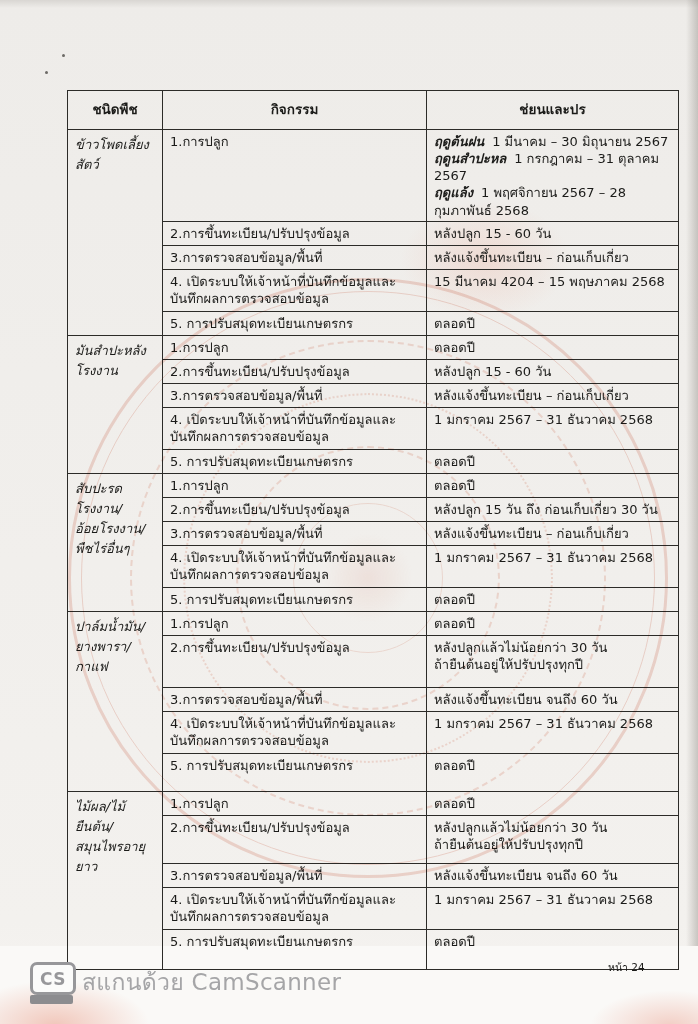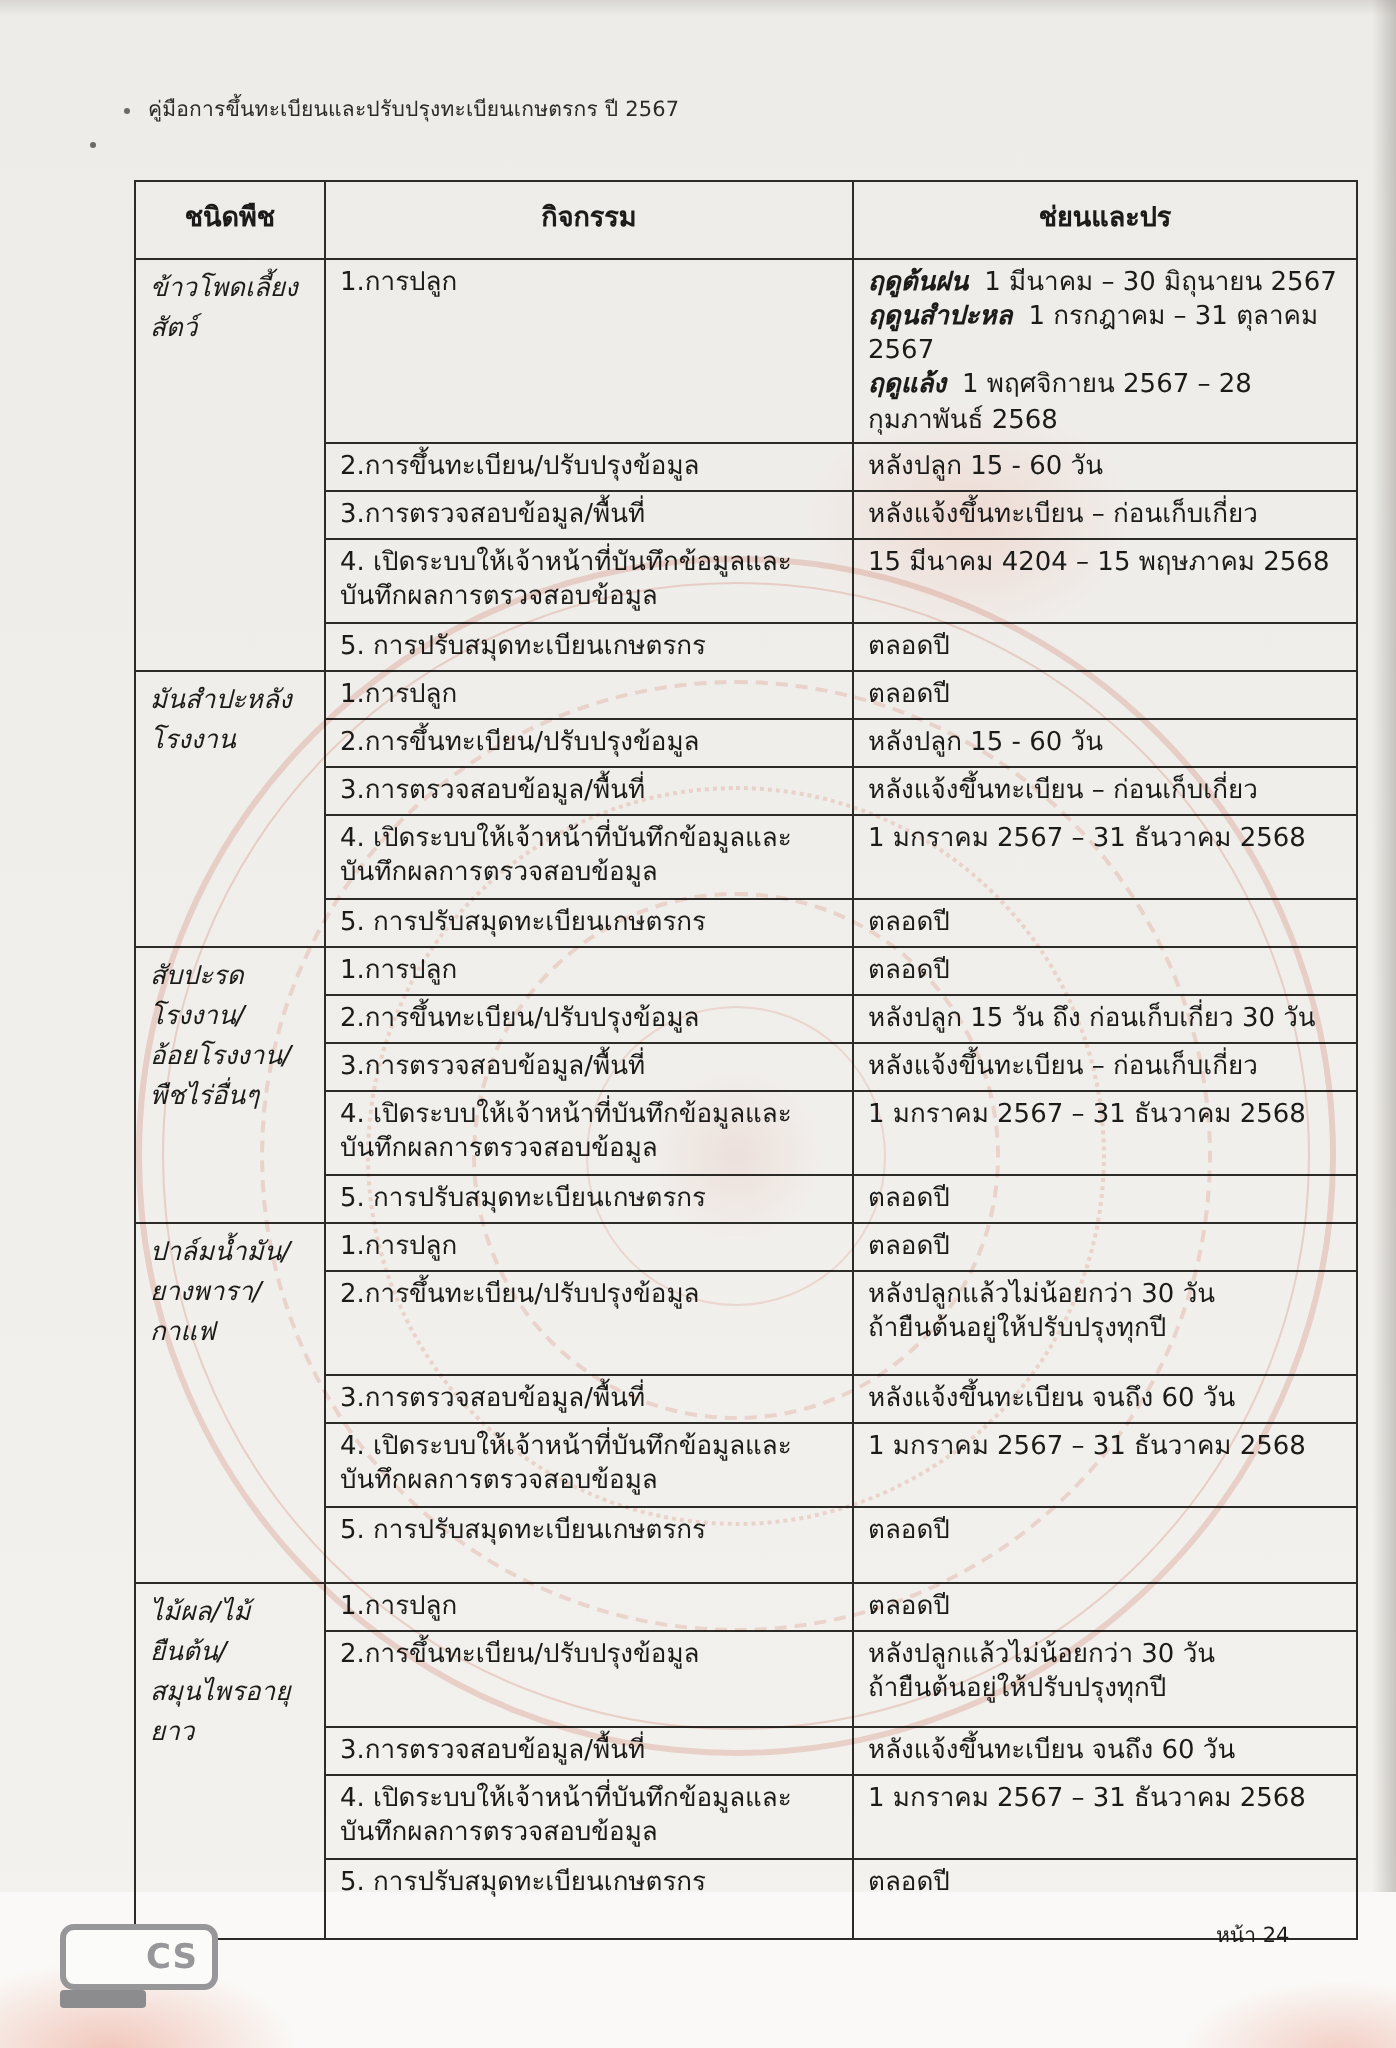--- a/index.html
+++ b/index.html
@@ -89,21 +89,20 @@
     position:absolute; left:608px; top:959px;
     font-size:10.5px; font-weight:normal; color:#1c1c1a; z-index:6;
   }
 
   .cs-badge {
     position:absolute; left:30px; top:962px; width:40px; height:27px;
     border:3.5px solid #97979a; border-radius:7px; background:#fbfbfa;
     display:flex; align-items:center; justify-content:center;
     font-size:17px; font-weight:bold; color:#97979a; z-index:6;
     letter-spacing:.5px;
-    padding-left:33px;
   }
   .cs-base {
     position:absolute; left:30px; top:995px; width:43px; height:9px;
     background:#8c8c8f; border-radius:2px; z-index:6;
   }
   .cs-text {
     position:absolute; left:82px; top:964px;
     font-size:23px; color:#a5a5a7; z-index:6; letter-spacing:.3px;
   }
 </style>
@@ -112,21 +111,20 @@
 
 <div class="page">
 
   <div class="edge-top"></div>
   <div class="edge-right"></div>
   <div class="blob blob-top"></div>
 
   <div class="speck speck1"></div>
   <div class="speck speck2"></div>
 
-  <div class="doc-header">คู่มือการขึ้นทะเบียนและปรับปรุงทะเบียนเกษตรกร ปี 2567</div>
 
   <table class="sched">
     <colgroup>
         <col class="c1">
         <col class="c2">
         <col class="c3">
       </colgroup>
 
     <tbody>
         <tr>
@@ -383,14 +381,15 @@
   </div>
 
   <div class="bottom-strip"></div>
   <div class="blob blob-bl"></div>
   <div class="blob blob-br"></div>
 
   <div class="page-number">หน้า 24</div>
 
   <div class="cs-badge">CS</div>
   <div class="cs-base"></div>
+  <div class="cs-text">สแกนด้วย CamScanner</div>
 
 </div>
 
 </body></html>

